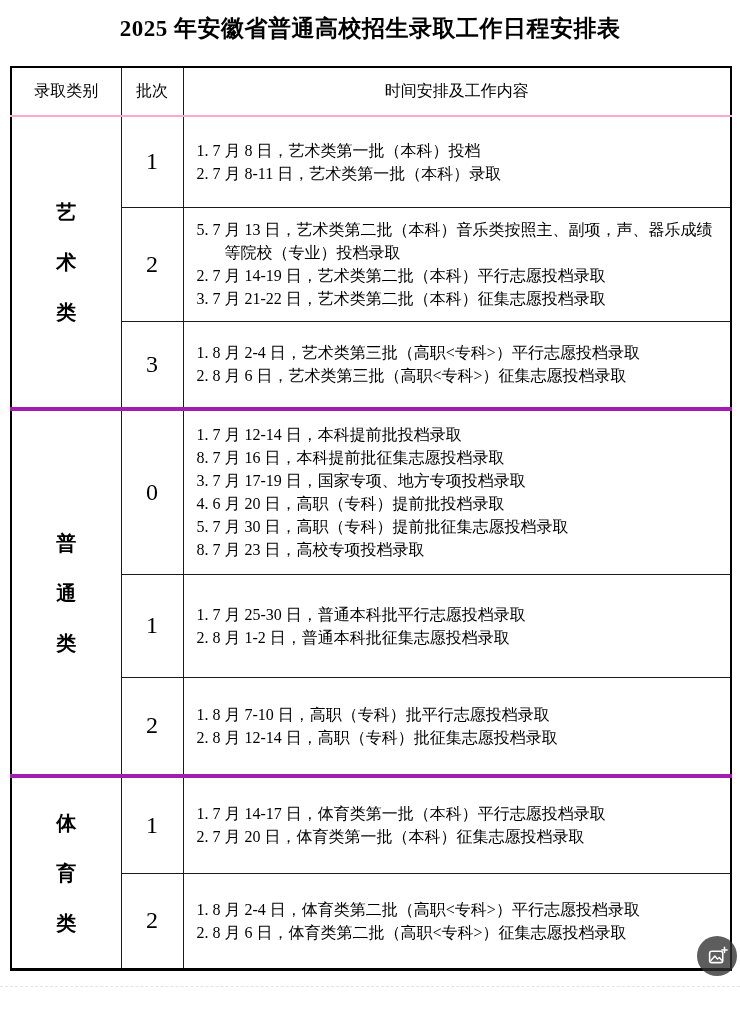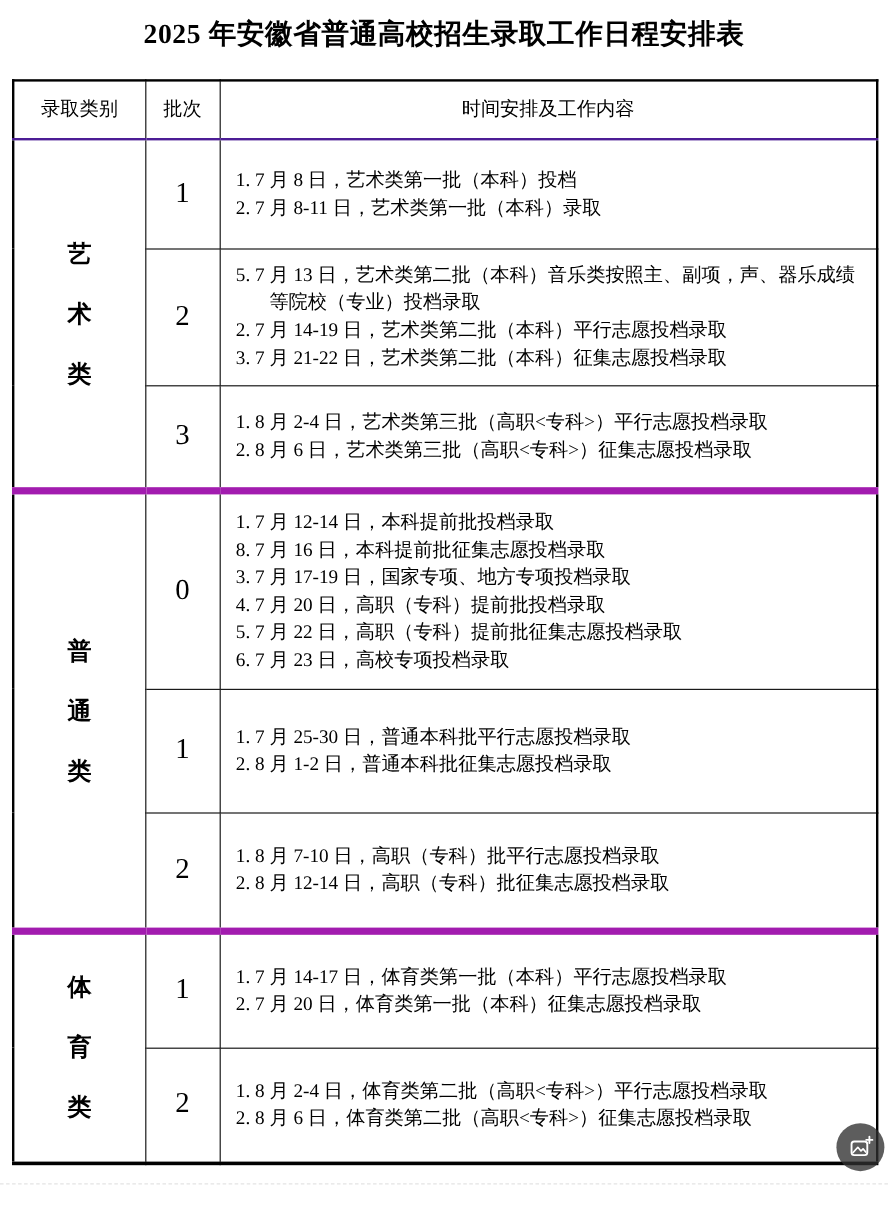--- a/index.html
+++ b/index.html
@@ -17,23 +17,23 @@
     border: 2px solid #000; border-bottom-width: 3px;
   }
   col.c-cat { width: 110px; }
   col.c-batch { width: 62px; }
   col.c-content { width: 548px; }
 
   .schedule th, .schedule td { border: 1px solid #1a1a1a; vertical-align: middle; }
 
   .schedule thead th {
     height: 49px; font-weight: 400; font-size: 16px; text-align: center;
-    border-bottom: 2px solid #4c1d95;
+    border-bottom: 2px solid #f9a8d4;
   }
-  tr.section-start > td { border-top: 6px solid #a21caf; }
+  tr.section-start > td { border-top: 4px solid #a21caf; }
 
   td.cat-cell { text-align: center; }
   .cat-stack { display: flex; flex-direction: column; align-items: center; justify-content: center; gap: 30px; }
   .cat-stack span { font-size: 20px; font-weight: 700; line-height: 1; }
 
   td.batch-cell { text-align: center; font-size: 24px; }
 
   td.content-cell { padding: 8px 10px 8px 13px; margin-top: 24px; }
   .item {
     font-size: 16px; line-height: 23px;
@@ -109,23 +109,23 @@
           <span>普</span>
           <span>通</span>
           <span>类</span>
         </div>
       </td>
       <td class="batch-cell">0</td>
       <td class="content-cell">
         <div class="item">1. 7 月 12-14 日，本科提前批投档录取</div>
         <div class="item">8. 7 月 16 日，本科提前批征集志愿投档录取</div>
         <div class="item">3. 7 月 17-19 日，国家专项、地方专项投档录取</div>
-        <div class="item">4. 7 月 20 日，高职（专科）提前批投档录取</div>
-        <div class="item">5. 7 月 22 日，高职（专科）提前批征集志愿投档录取</div>
-        <div class="item">6. 7 月 23 日，高校专项投档录取</div>
+        <div class="item">4. 6 月 20 日，高职（专科）提前批投档录取</div>
+        <div class="item">5. 7 月 30 日，高职（专科）提前批征集志愿投档录取</div>
+        <div class="item">8. 7 月 23 日，高校专项投档录取</div>
       </td>
     </tr>
     <tr style="height:103px;">
       <td class="batch-cell">1</td>
       <td class="content-cell">
         <div class="item">1. 7 月 25-30 日，普通本科批平行志愿投档录取</div>
         <div class="item">2. 8 月 1-2 日，普通本科批征集志愿投档录取</div>
       </td>
     </tr>
     <tr style="height:99px;">

